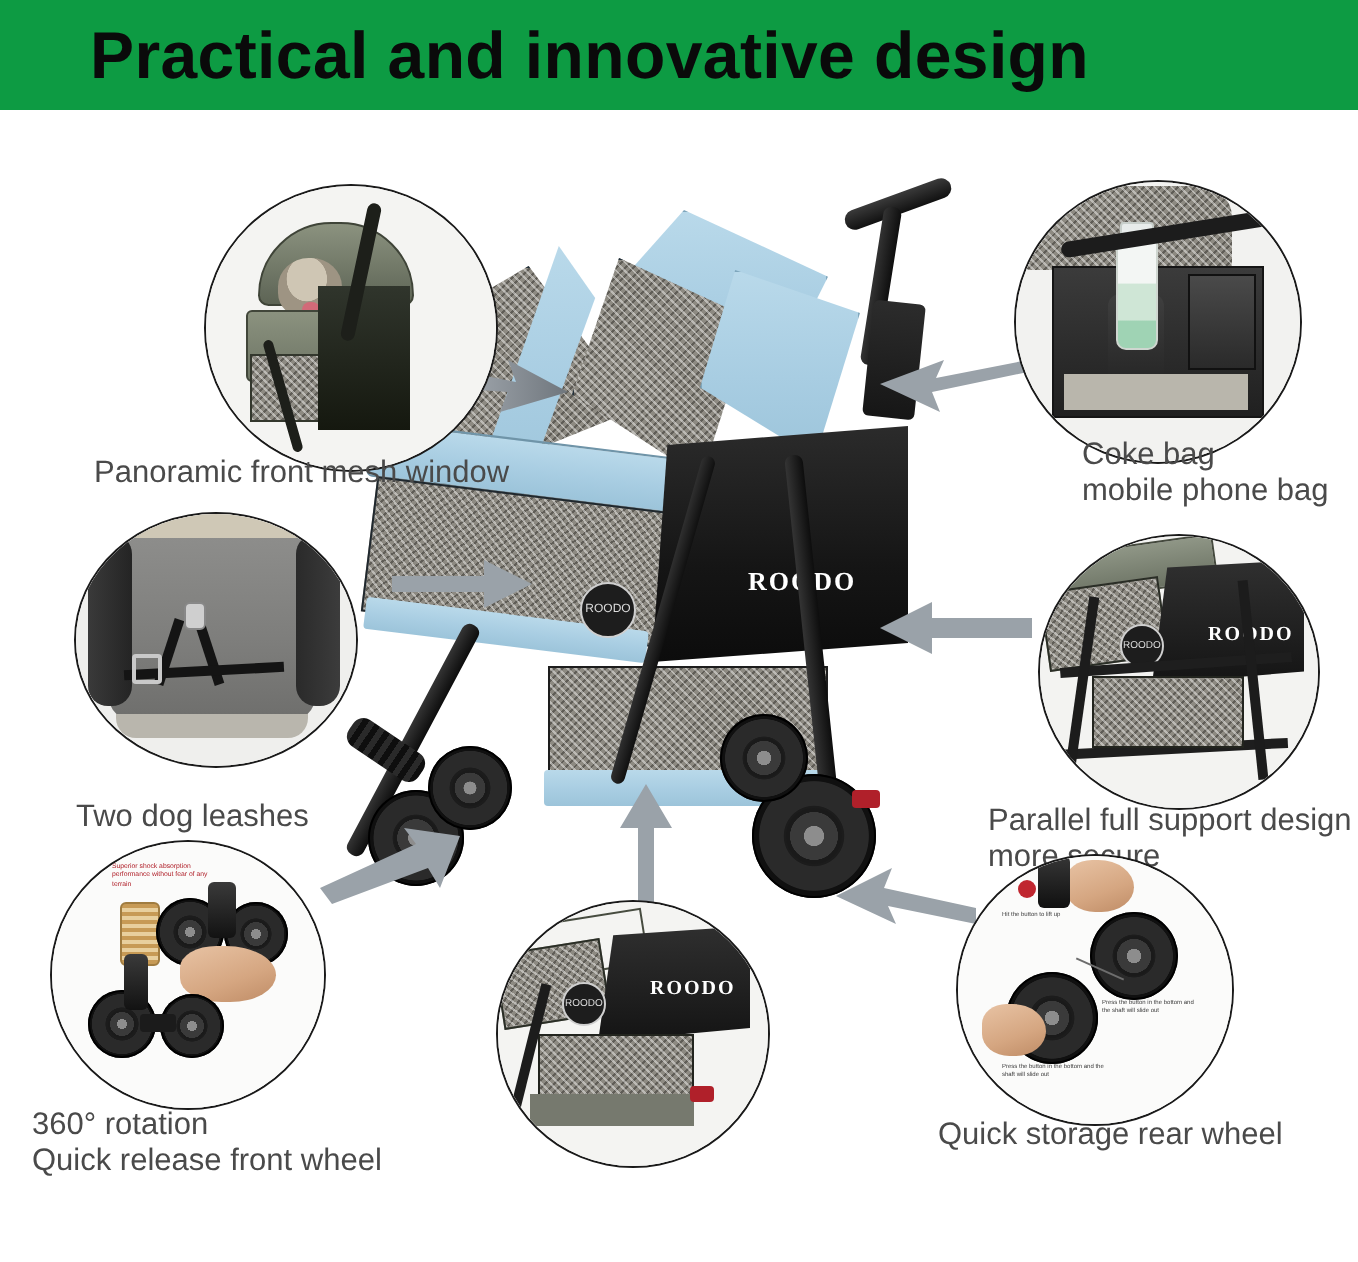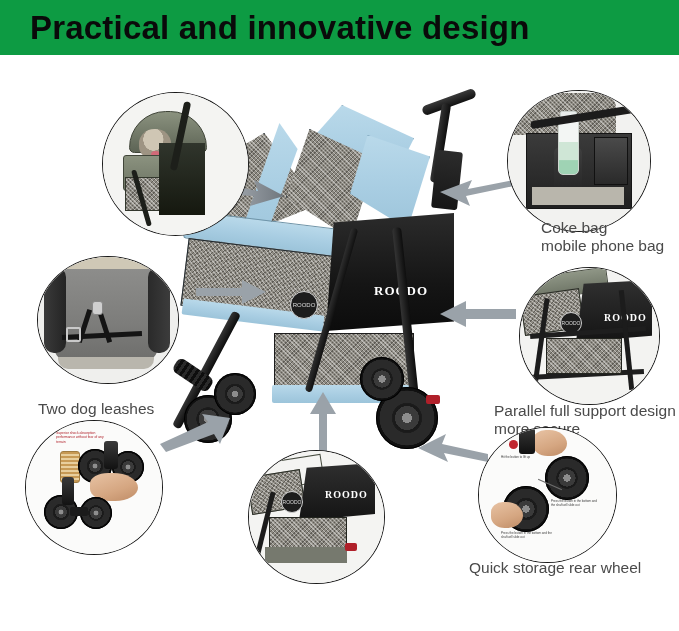--- a/index.html
+++ b/index.html
@@ -14,21 +14,21 @@
 
   
   .header{
     position:absolute;left:0;top:0;width:679px;height:55px;
     background:#0d9b43;
     display:flex;align-items:center;
   }
   .header-title{
     font-size:33px;font-weight:700;color:#0a0a0a;
     letter-spacing:.2px;line-height:1;
-    padding-left:30px;white-space:nowrap;
+    padding-left:45px;white-space:nowrap;
     font-family:"Liberation Sans", sans-serif;
   }
 
   
   .callout{position:absolute;border-radius:50%;overflow:hidden;
            border:1.3px solid #1a1a1a;background:#fff;}
   .callout-inner{position:absolute;inset:0;}
   .label{
     position:absolute;color:#4a4a4a;font-size:15.5px;line-height:1.18;
     white-space:pre-line;font-family:"Liberation Sans", sans-serif;
@@ -169,20 +169,21 @@
       <div class="dog-head" style="position:absolute;left:36px;top:36px;width:32px;height:30px;"></div>
       <div style="position:absolute;left:48px;top:58px;width:9px;height:12px;border-radius:4px;background:#d26a78;"></div>
       <div style="position:absolute;left:20px;top:62px;width:66px;height:34px;
                   background:linear-gradient(180deg,#8b927f,#6d7464);border:1px solid #41463a;border-radius:3px;"></div>
       <div class="mesh" style="position:absolute;left:22px;top:84px;width:58px;height:32px;border:1px solid #33372d;"></div>
       <div style="position:absolute;left:56px;top:50px;width:46px;height:72px;background:linear-gradient(180deg,#30352c,#15180f);"></div>
       <div style="position:absolute;left:74px;top:8px;width:7px;height:70px;background:#1d1f1a;transform:rotate(12deg);border-radius:4px;"></div>
       <div style="position:absolute;left:36px;top:76px;width:5px;height:58px;background:#1d1f1a;transform:rotate(-16deg);border-radius:3px;"></div>
     </div>
   </div>
+  <div class="label" style="left:47px;top:228px;width:230px;">Panoramic front mesh window</div>
 
   <div class="callout" style="left:507px;top:90px;width:142px;height:140px;">
     <div class="callout-inner" style="background:#f2f2f0;">
       <div class="mesh" style="position:absolute;left:4px;top:2px;width:104px;height:42px;border-radius:50px 20px 4px 4px;"></div>
       <div style="position:absolute;left:18px;top:42px;width:104px;height:74px;
                   background:linear-gradient(180deg,#3b3b3b,#202020);border:1px solid #151515;"></div>
       <div style="position:absolute;left:86px;top:46px;width:32px;height:46px;
                   background:linear-gradient(180deg,#4a4a4a,#2a2a2a);border:1px solid #111;"></div>
       <div style="position:absolute;left:46px;top:56px;width:28px;height:48px;border-radius:6px;
                   background:linear-gradient(180deg,#3f3f3f,#242424);"></div>
@@ -244,20 +245,22 @@
       <div style="position:absolute;left:78px;top:20px;width:14px;height:28px;border-radius:3px;
                   background:linear-gradient(180deg,#3a3a3a,#121212);"></div>
       <div class="handbit" style="position:absolute;left:64px;top:52px;width:48px;height:28px;"></div>
       <div class="wheel" style="position:absolute;left:18px;top:74px;width:34px;height:34px;"></div>
       <div class="wheel" style="position:absolute;left:54px;top:76px;width:32px;height:32px;"></div>
       <div style="position:absolute;left:36px;top:56px;width:12px;height:28px;border-radius:3px;
                   background:linear-gradient(180deg,#3a3a3a,#121212);"></div>
       <div style="position:absolute;left:44px;top:86px;width:18px;height:9px;border-radius:2px;background:#1b1b1b;"></div>
     </div>
   </div>
+  <div class="label" style="left:16px;top:554px;width:230px;">360° rotation
+Quick release front wheel</div>
 
   <div class="callout" style="left:248px;top:450px;width:135px;height:132px;">
     <div class="callout-inner" style="background:#f4f4f2;">
       <div style="position:absolute;left:6px;top:8px;width:66px;height:26px;
                   background:linear-gradient(180deg,#9198 88,#6d7465);transform:rotate(-9deg);border:1px solid #474c40;"></div>
       <div class="mesh" style="position:absolute;left:0px;top:22px;width:52px;height:36px;transform:rotate(-9deg);border:1px solid #2a2e26;"></div>
       <div style="position:absolute;left:50px;top:12px;width:76px;height:58px;
                   background:linear-gradient(180deg,#2f2f2f,#141414);clip-path:polygon(10% 8%,100% 0,100% 88%,0 100%);"></div>
       <div class="logo" style="position:absolute;left:76px;top:38px;font-size:10px;">ROODO</div>
       <div class="emblem" style="position:absolute;left:32px;top:40px;width:20px;height:20px;font-size:5px;">ROODO</div>

